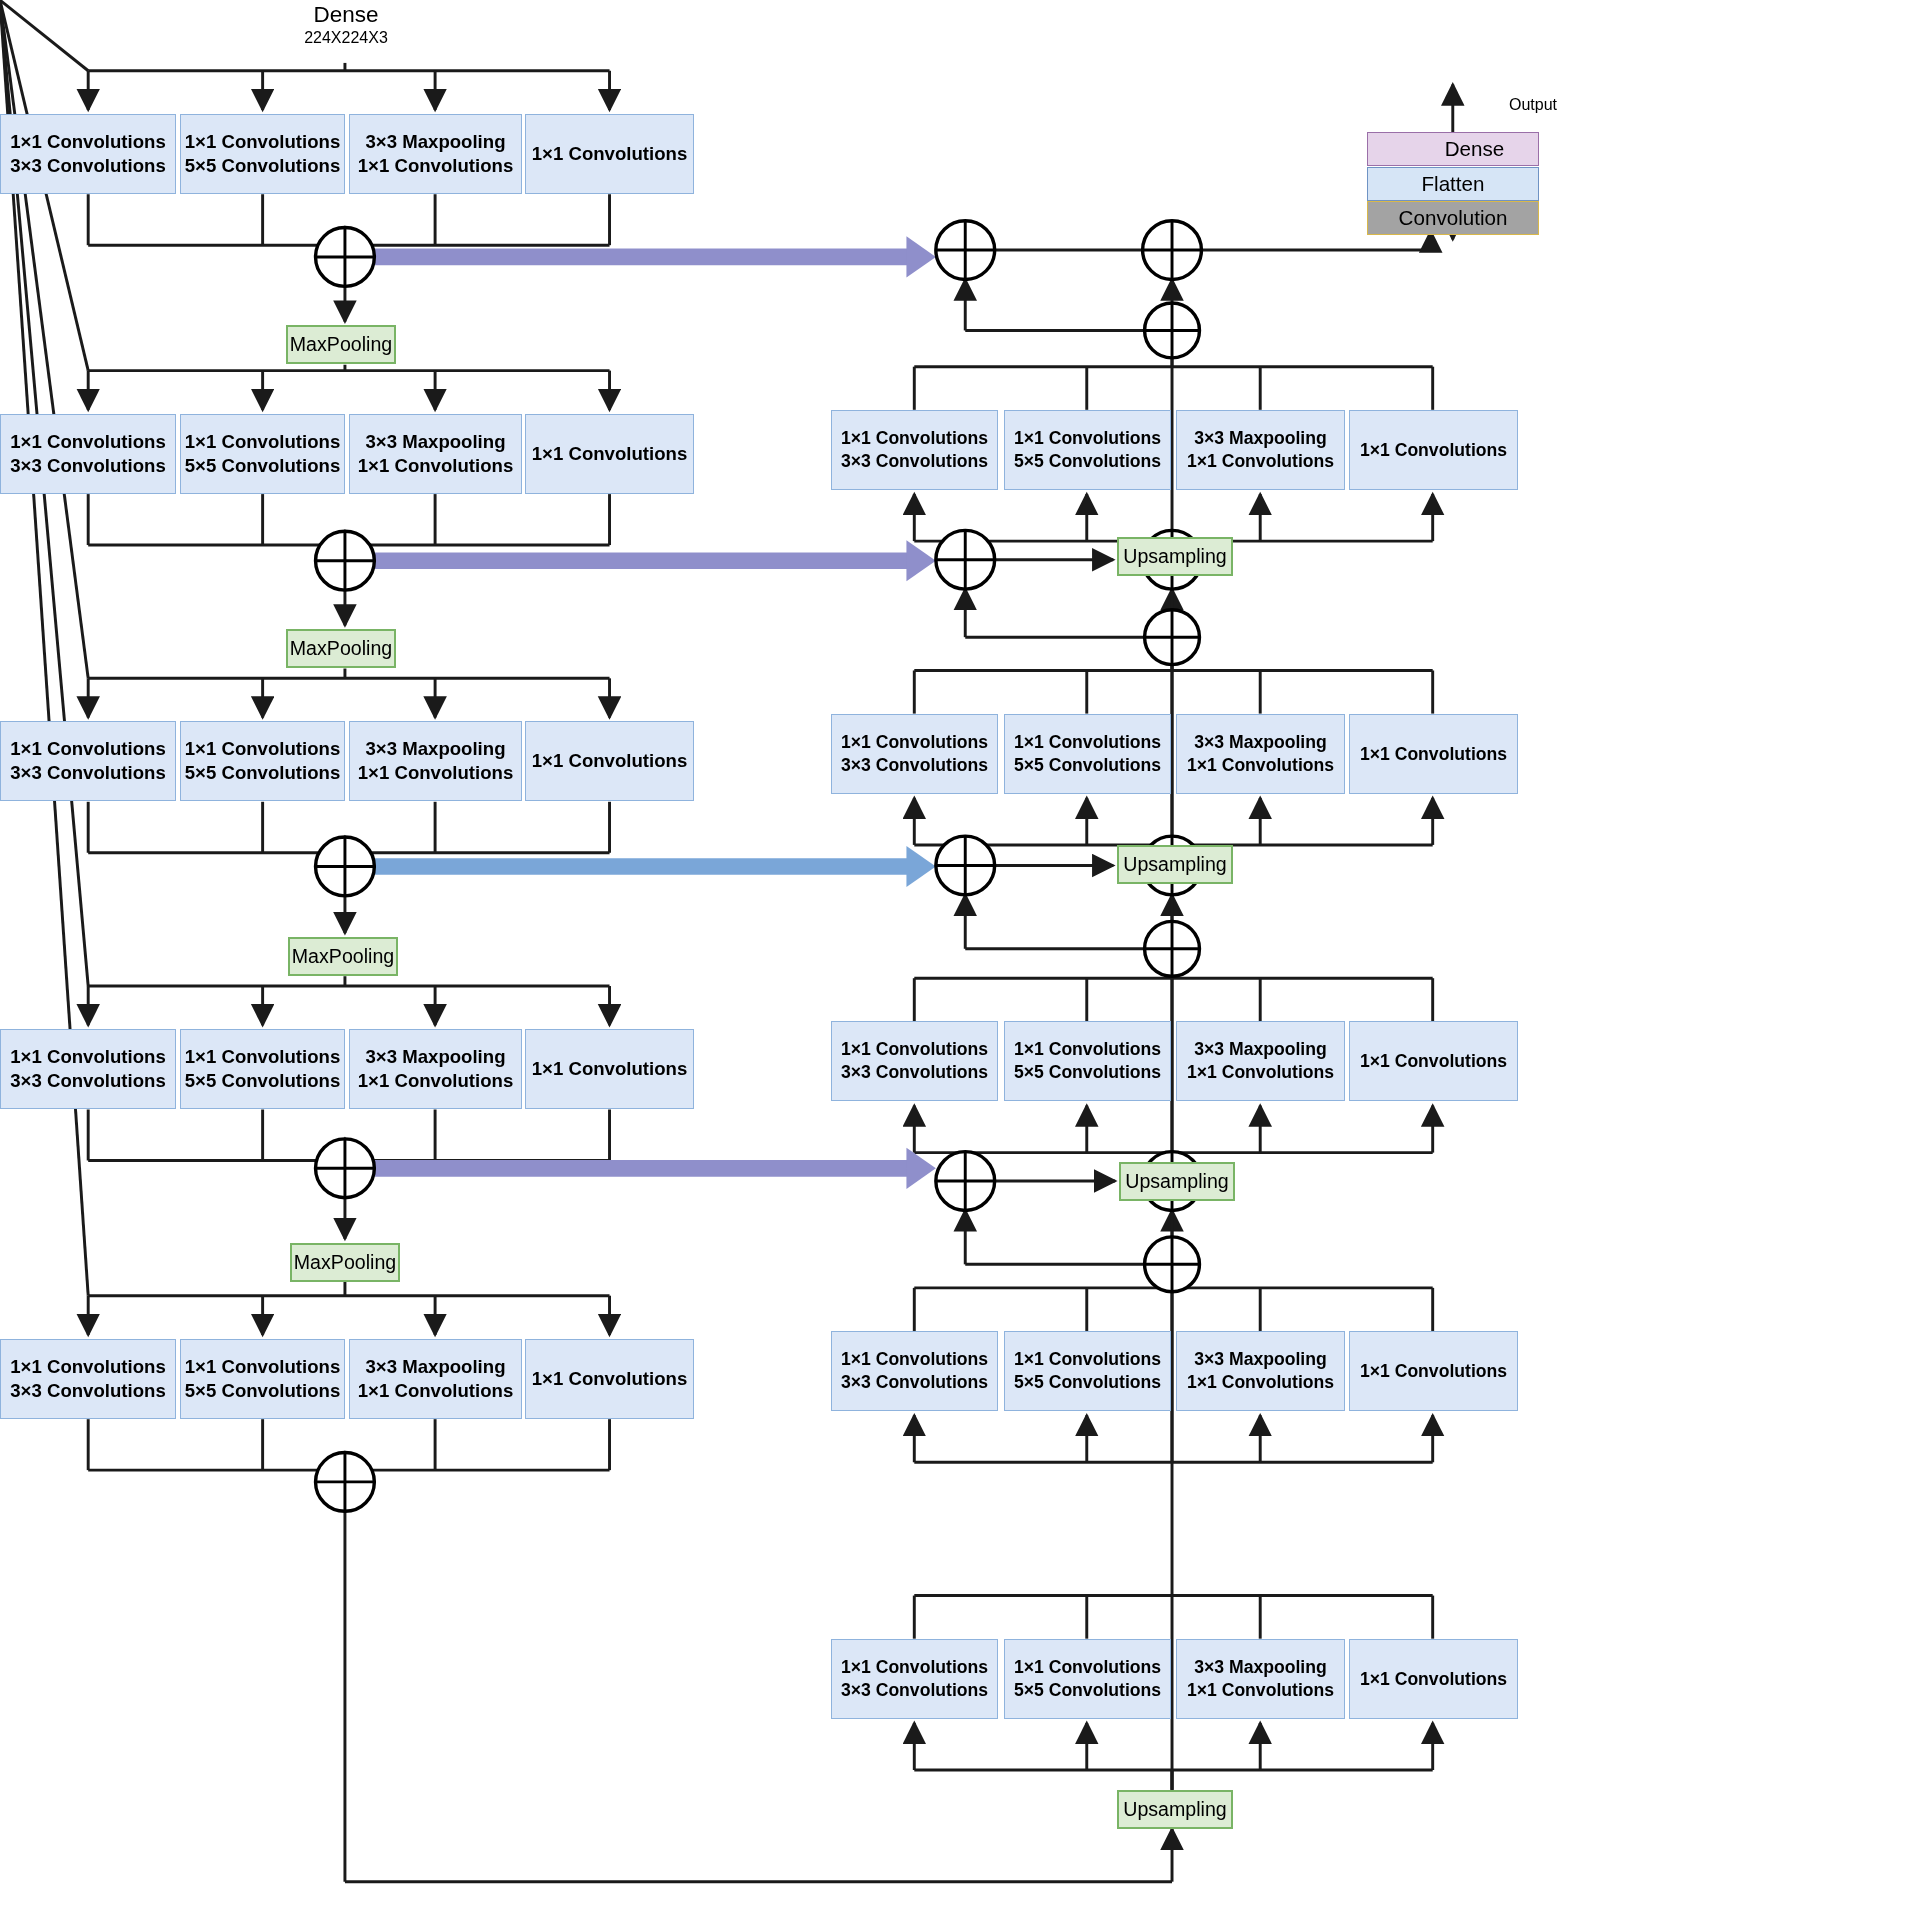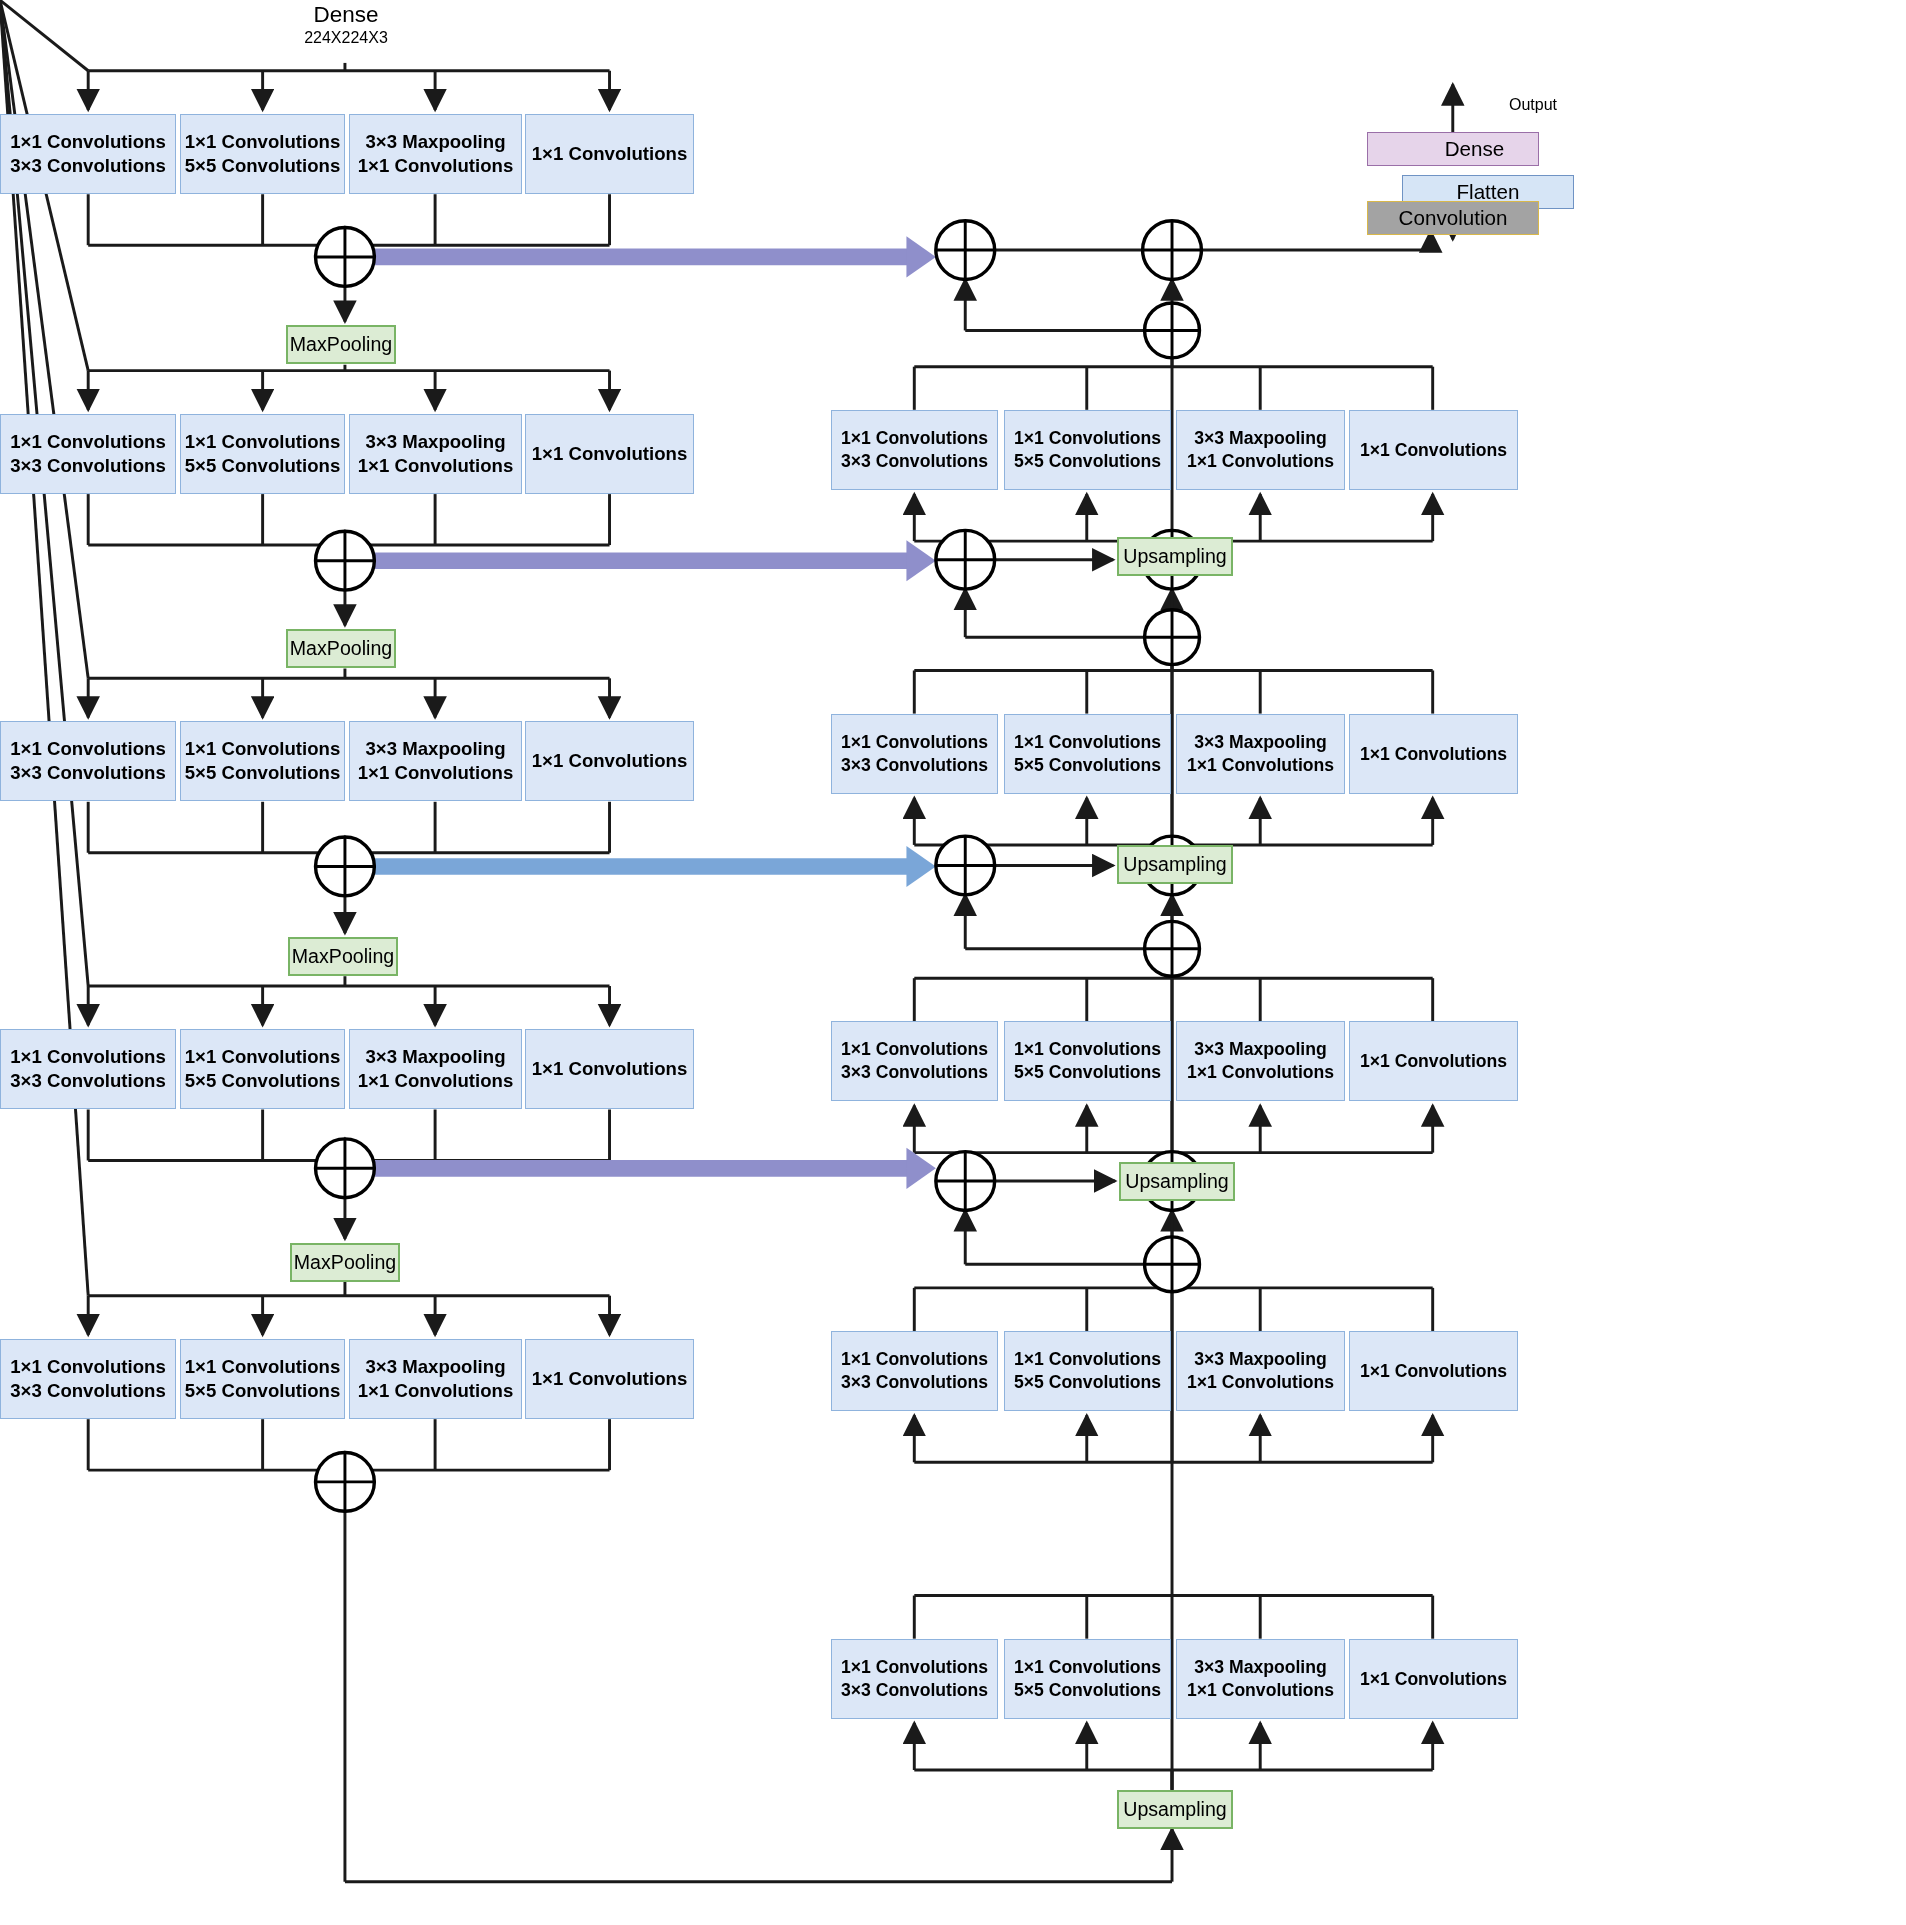--- a/index.html
+++ b/index.html
@@ -436,21 +436,21 @@
       </div>
       <div class="node pool" style="left: 1117px; top: 1790px; width: 116px; height: 39px; font-size: 19.6px;">
         <span>Upsampling</span>
       </div>
     </div>
 
   <div id="head-stack">
       <div class="head-cell dense" style="left: 1367px; top: 132px; width: 172px; height: 34px;">
         <span>Dense</span>
       </div>
-      <div class="head-cell flat" style="left: 1402px; top: 167px; width: 172px; height: 34px; margin-top: 8px;">
+      <div class="head-cell flat" style="left: 1367px; top: 167px; width: 172px; height: 34px;">
         <span>Flatten</span>
       </div>
       <div class="head-cell conv" style="left: 1367px; top: 201px; width: 172px; height: 34px;">
         <span>Convolution</span>
       </div>
     </div>
 
   <div class="lbl ctr" style="left:253px;top:2px;width:186px;font-size:22.5px;">Dense</div>
   <div class="lbl ctr" style="left:253px;top:29px;width:186px;font-size:16px;">224X224X3</div>
   <div class="lbl" style="left:1509px;top:84px;font-size:16px;margin-top:12px;">Output</div>

